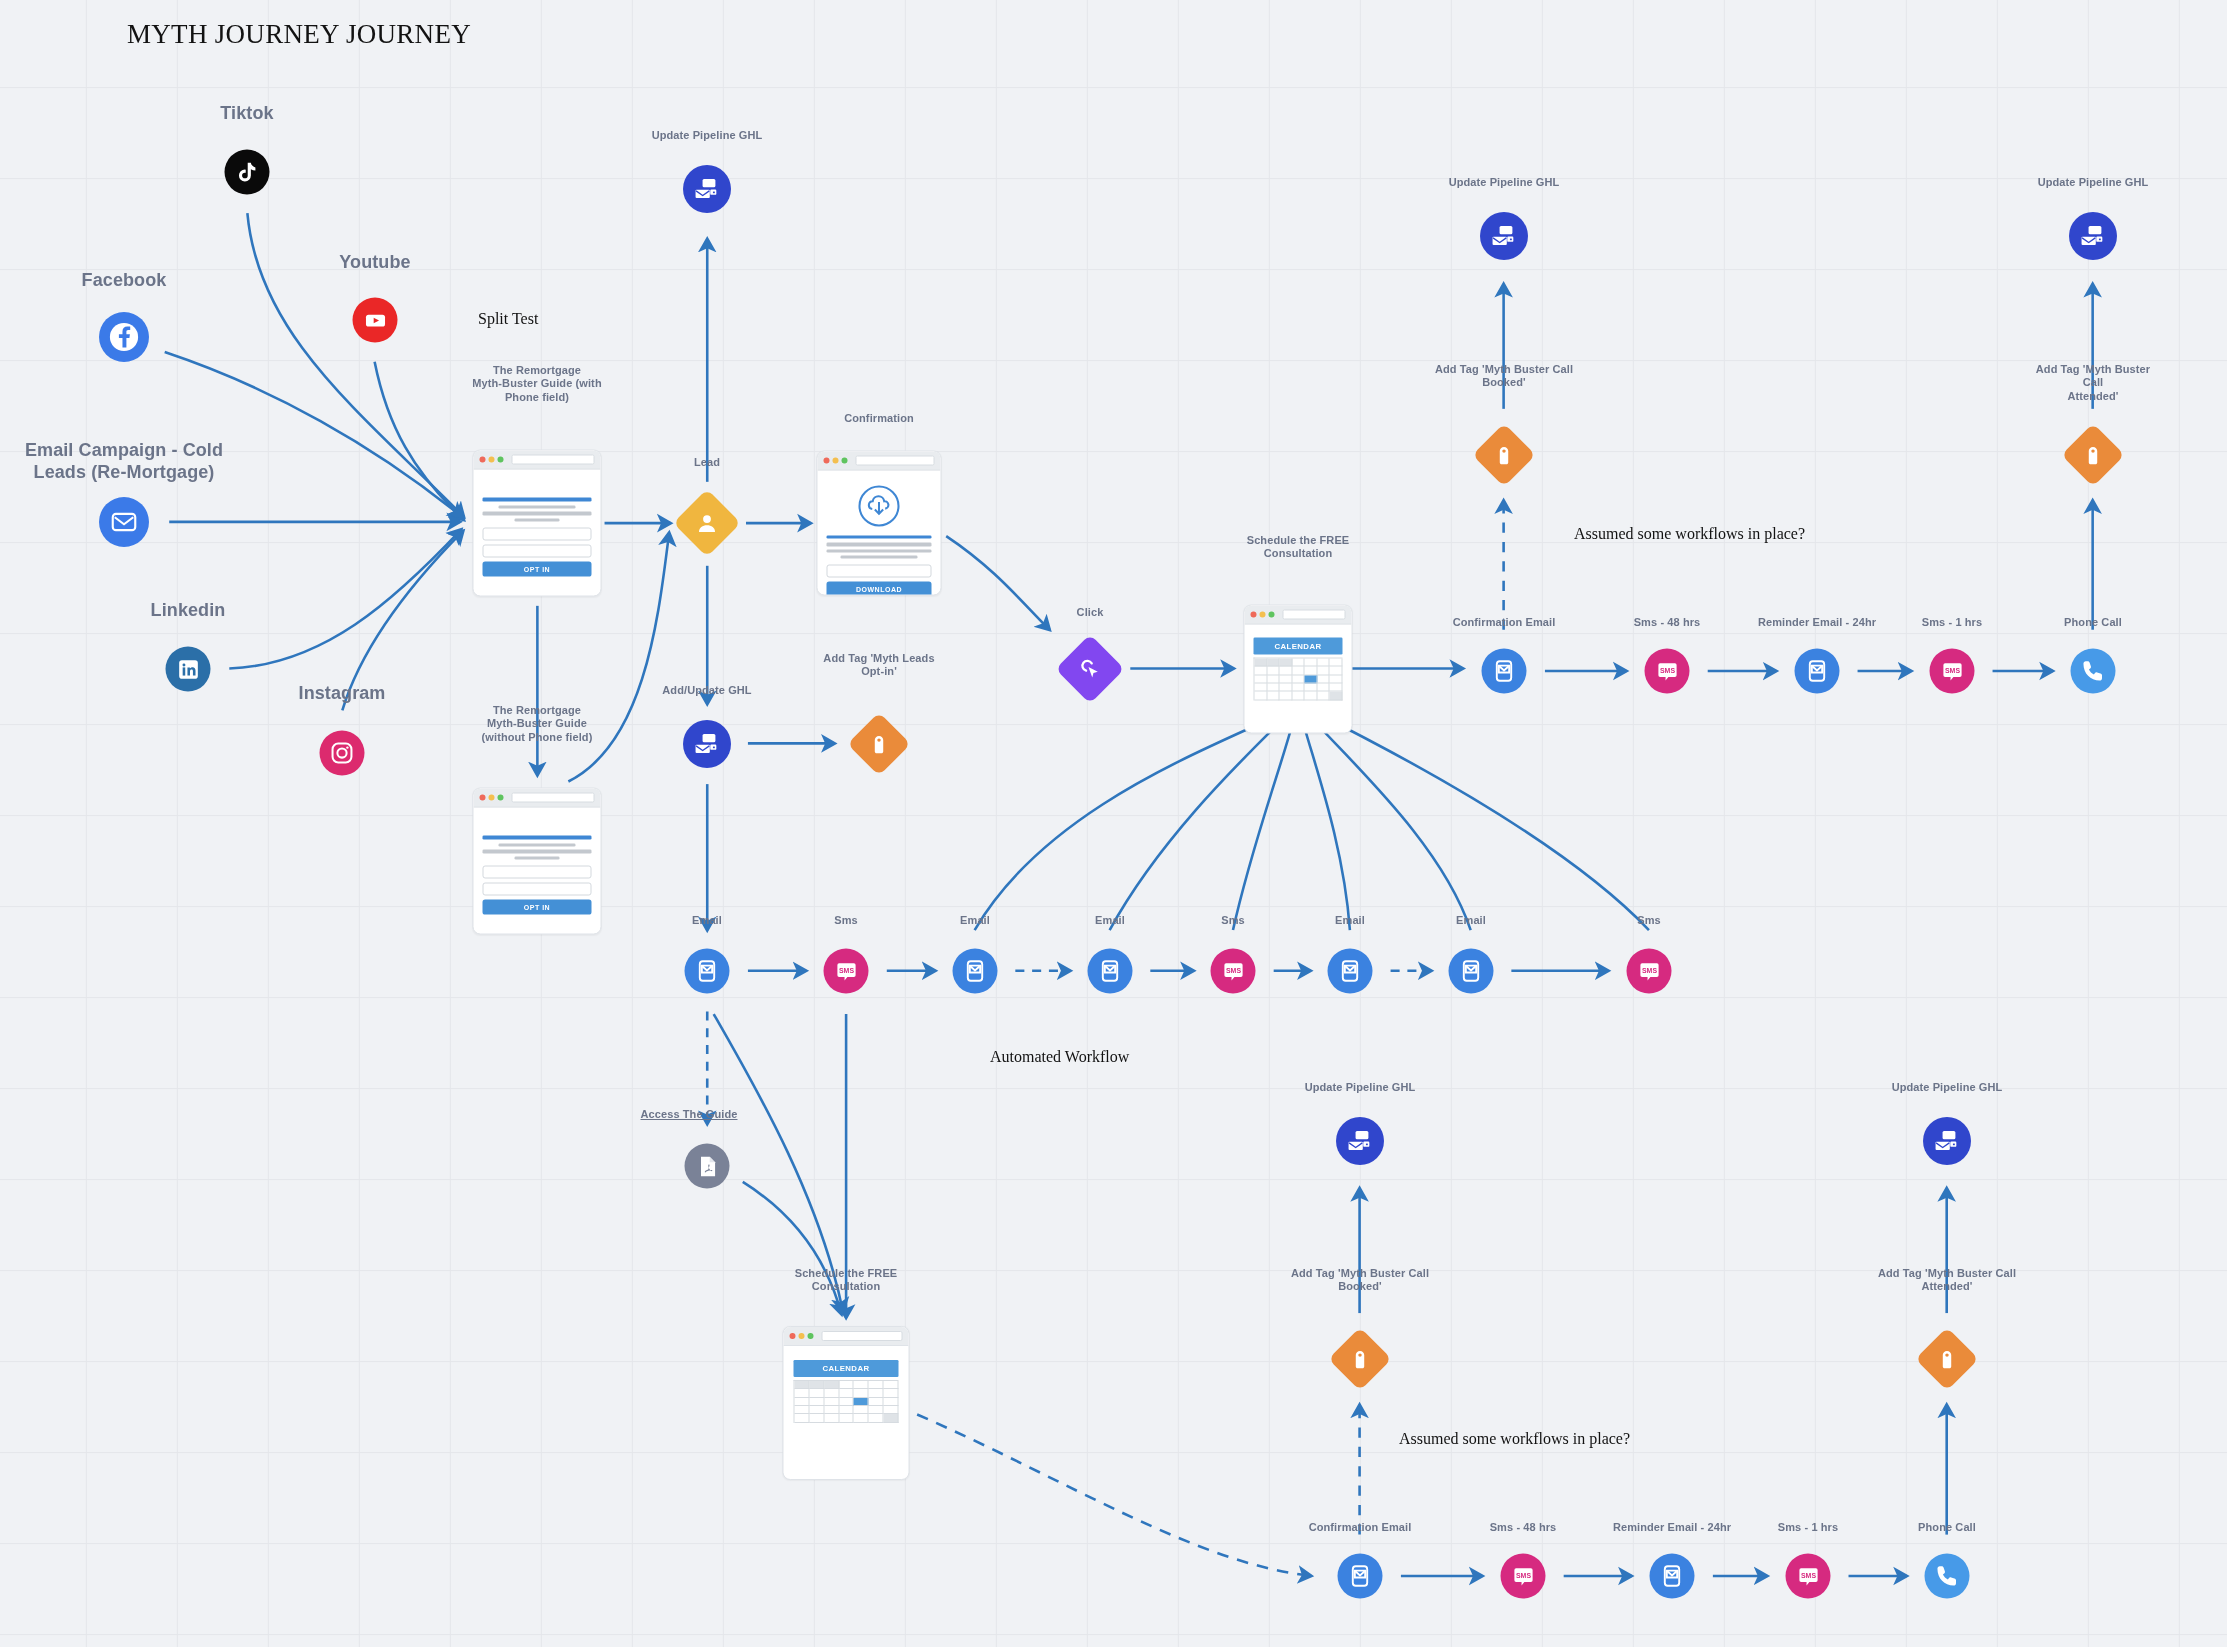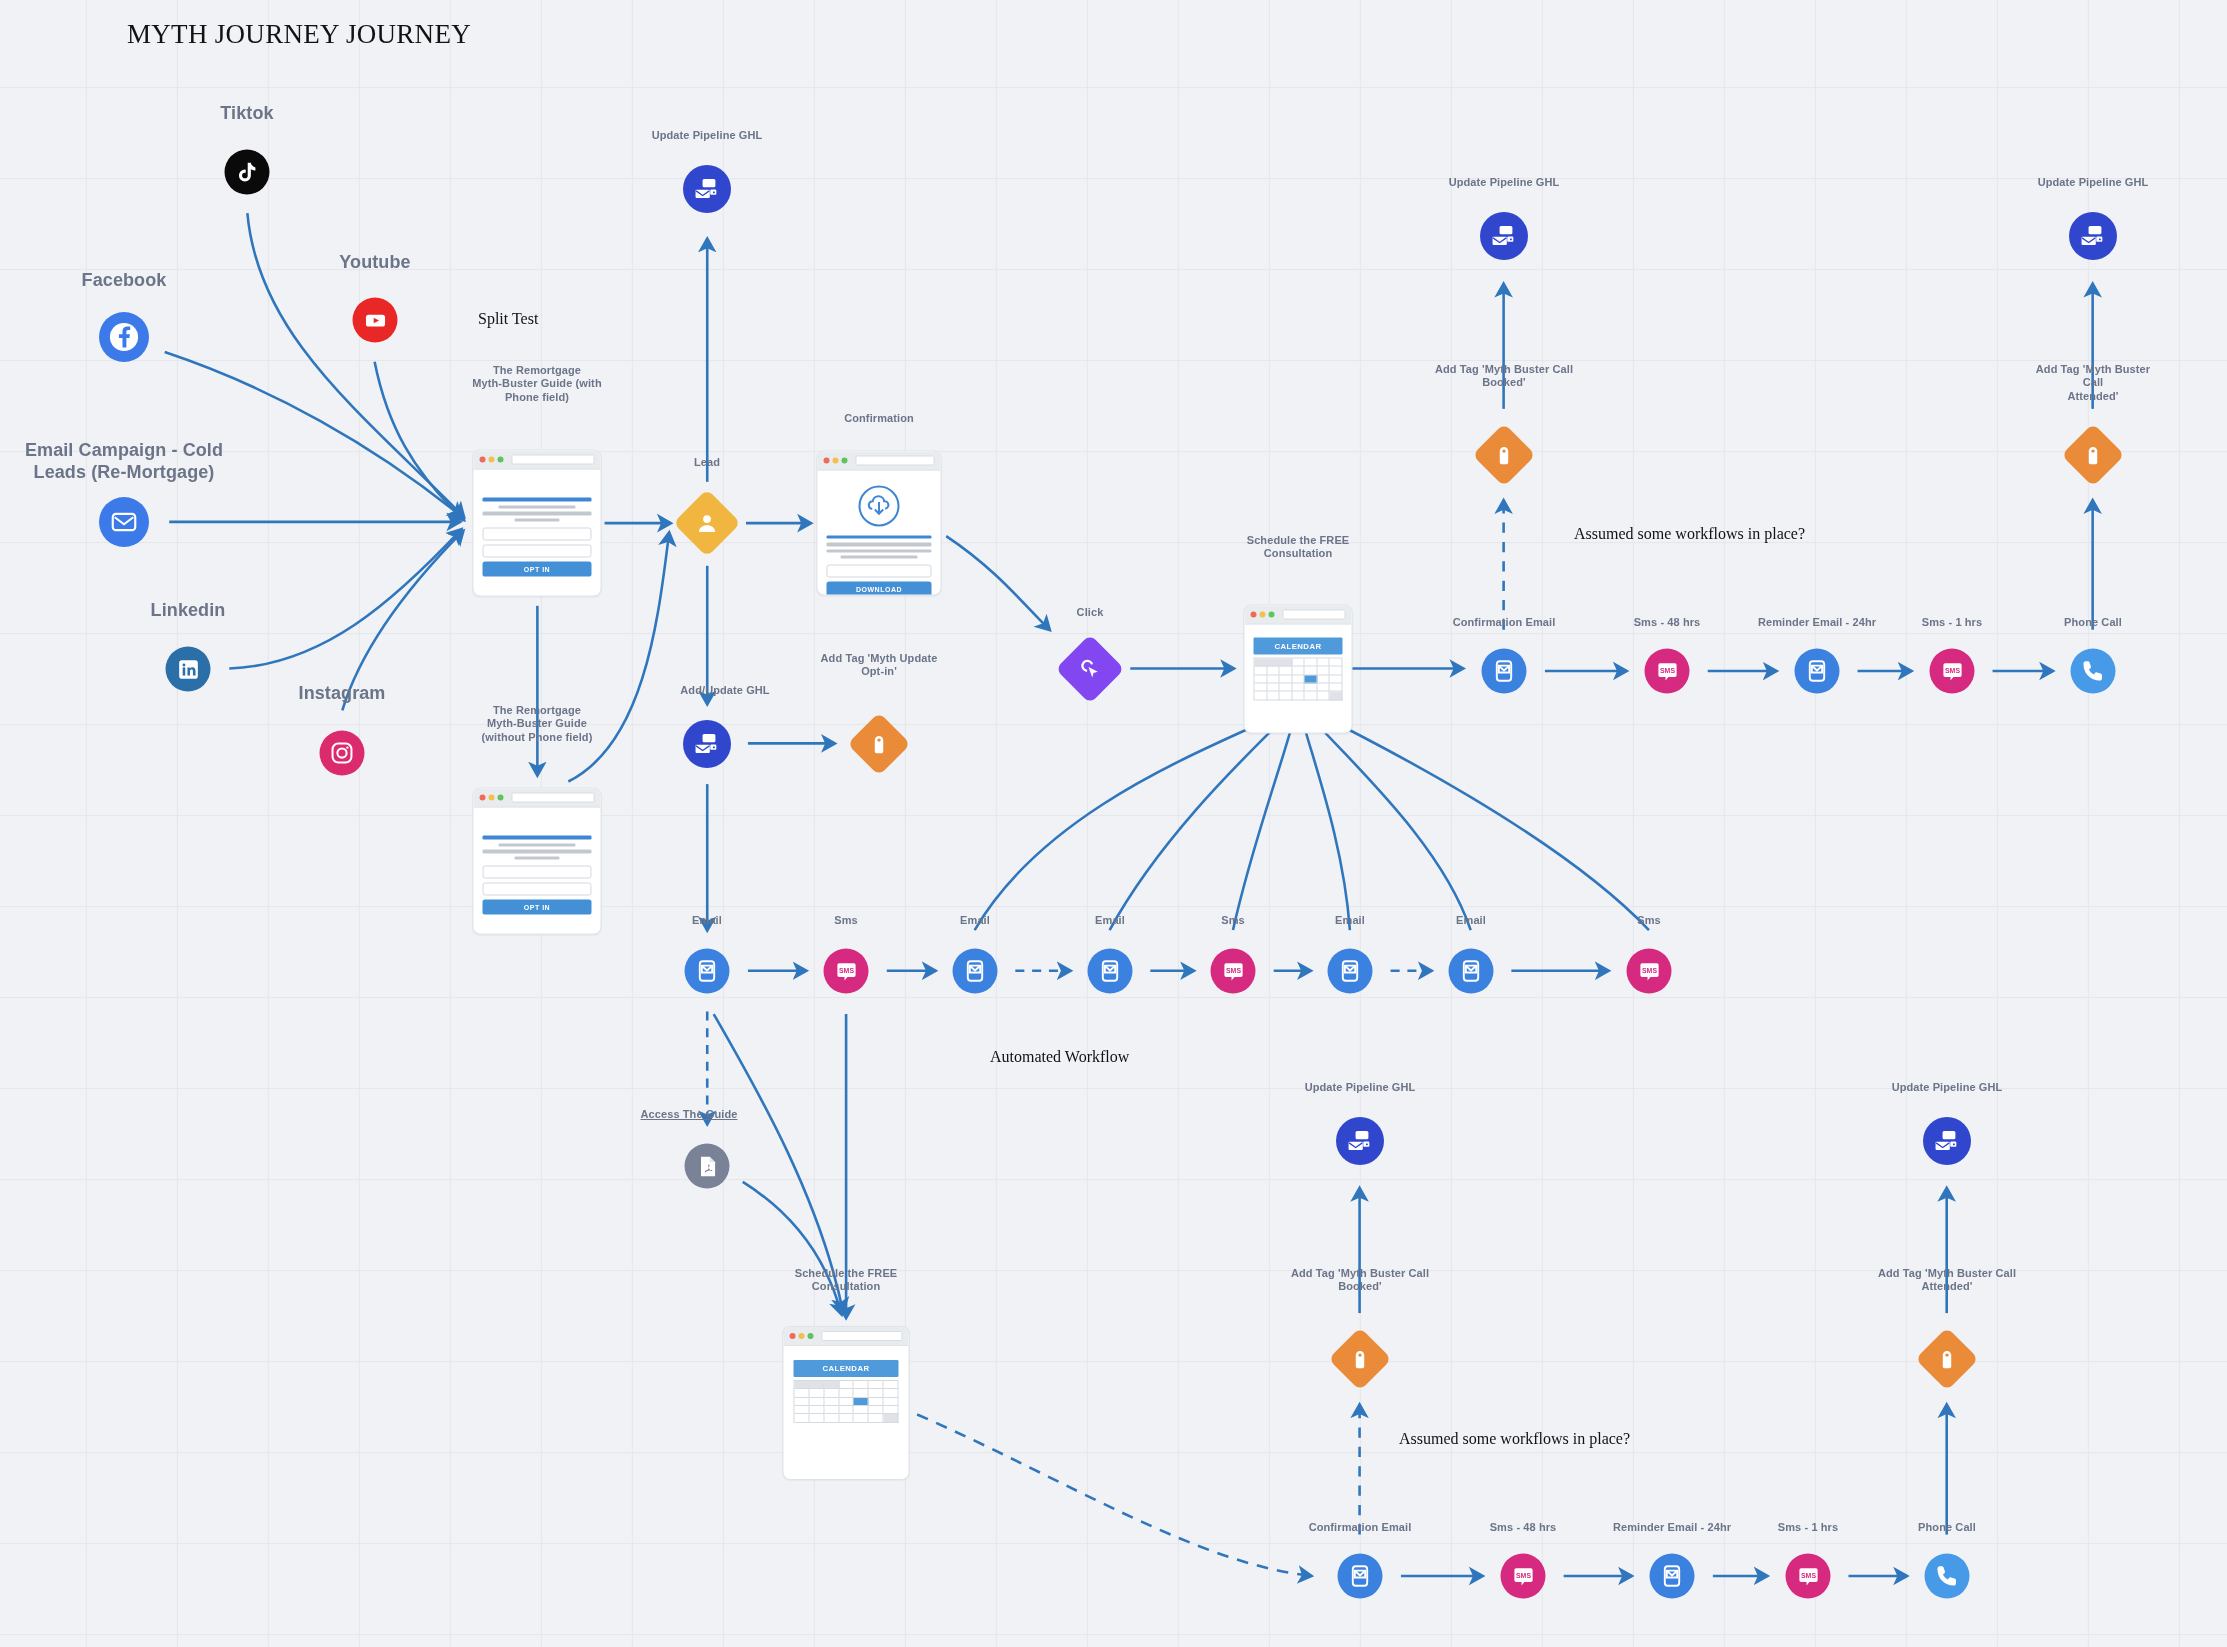--- a/index.html
+++ b/index.html
@@ -432,32 +432,32 @@
   <div class="lbl s26" style="left:707px; top:456px;">Lead</div>
   <div class="diam" style="left:707px; top:523px; width:48px; height:48px; background:#f0b63f;">
     <span class="inner">
       <svg width="26" height="26" viewBox="0 0 24 24" fill="#fff">
           <circle cx="12" cy="8.4" r="3.6"></circle>
           <path d="M4.6 20.2c0-3.8 3.3-6.1 7.4-6.1s7.4 2.3 7.4 6.1z"></path>
         </svg>
     </span>
   </div>
 
-  <div class="lbl s26" style="left:707px; top:684px;margin-left:18px;">Add/Update GHL</div>
+  <div class="lbl s26" style="left:707px; top:684px;">Add/Update GHL</div>
   <div class="circ" style="left:707px; top:744px; width:48px; height:48px; background:#3046cc;">
     <svg width="28" height="28" viewBox="0 0 24 24" fill="#fff">
         <rect x="8.2" y="3.4" width="11" height="7.2" rx="1.3"></rect>
         <rect x="14.8" y="12.4" width="5.2" height="4.6" rx="1"></rect>
         <rect x="17.1" y="14.2" width="1.6" height="1.4" fill="#3046cc"></rect>
         <path d="M3.1 12.6h10.4a.9.9 0 0 1 .9.9v5.4a.9.9 0 0 1-.9.9H3.1a.9.9 0 0 1-.9-.9v-5.4a.9.9 0 0 1 .9-.9z"></path>
         <path d="M2.6 13.6l5.7 3.9 5.7-3.9" stroke="#3046cc" stroke-width="1.1" fill="none"></path>
       </svg>
   </div>
 
-  <div class="lbl s26" style="left:879px; top:652px;">Add Tag 'Myth Update
+  <div class="lbl s26" style="left:879px; top:652px;">Add Tag 'Myth Leads
 Opt-in'</div>
   <div class="diam" style="left:879px; top:744px; width:45px; height:45px; background:#ea8b3a;">
     <span class="inner">
       <svg width="22" height="22" viewBox="0 0 24 24" fill="#fff">
           <path d="M12 2.6c-2.6 0-4.6 1.9-4.6 4.3v12.4c0 1.2.9 2.1 2.1 2.1h5c1.2 0 2.1-.9 2.1-2.1V6.9c0-2.4-2-4.3-4.6-4.3z"></path>
           <circle cx="12" cy="7" r="1.9" fill="#ea8b3a"></circle>
         </svg>
     </span>
   </div>
 

